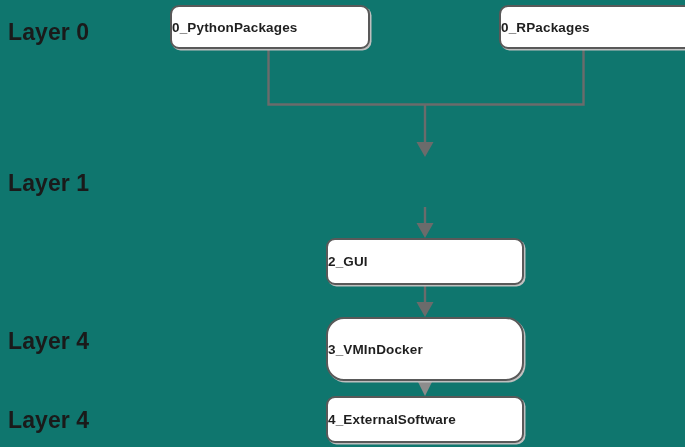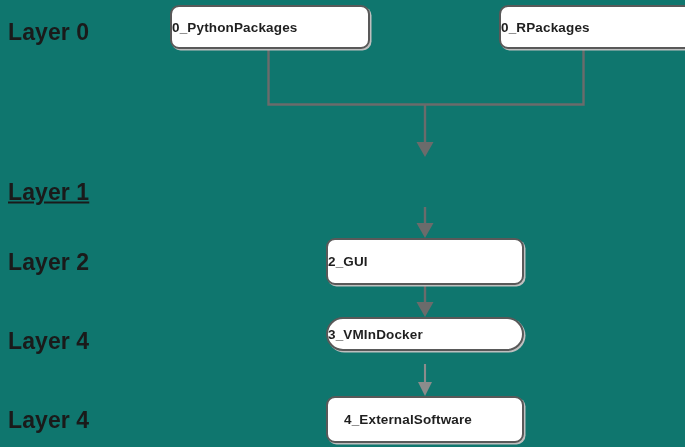--- a/index.html
+++ b/index.html
@@ -73,22 +73,21 @@
   #edges .arrow-head.thin {
     fill: #8c8c8c;
   }
 </style>
 </head>
 <body>
 
 <div id="canvas">
 
   <div class="layer-label" style="top:32px;">Layer 0</div>
-  <div class="layer-label" style="top:192px;text-decoration:underline;">Layer 1</div>
-  <div class="layer-label" style="top:262px;">Layer 2</div>
+  <div class="layer-label" style="top:183px;">Layer 1</div>
   <div class="layer-label" style="top:341px;">Layer 4</div>
   <div class="layer-label" style="top:420px;text-align:right;">Layer 4</div>
 
   <svg id="edges" viewBox="0 0 685 447">
 
     <path class="edge-line" d="M 268.5 49 L 268.5 104.5 L 425 104.5"></path>
 
     <path class="edge-line" d="M 583.5 49 L 583.5 104.5 L 425 104.5"></path>
 
     <path class="edge-line" d="M 425 104.5 L 425 145"></path>
@@ -110,21 +109,21 @@
 
   <div class="node" style="left:499px; top:5px; width:196px; height:44px;">
     <span class="node-label">0_RPackages</span>
   </div>
 
 
   <div class="node" style="left:326px; top:238px; width:198px; height:47px;">
     <span class="node-label">2_GUI</span>
   </div>
 
-  <div class="node" style="left:326px; top:317px; width:198px; height:34px;border-radius:18px;">
+  <div class="node" style="left:326px; top:317px; width:198px; height:64px;border-radius:18px;">
     <span class="node-label">3_VMInDocker</span>
   </div>
 
-  <div class="node" style="left:326px; top:396px; width:198px; height:47px;padding-left:16px;">
+  <div class="node" style="left:326px; top:396px; width:198px; height:47px;">
     <span class="node-label">4_ExternalSoftware</span>
   </div>
 
 </div>
 
 </body></html>

